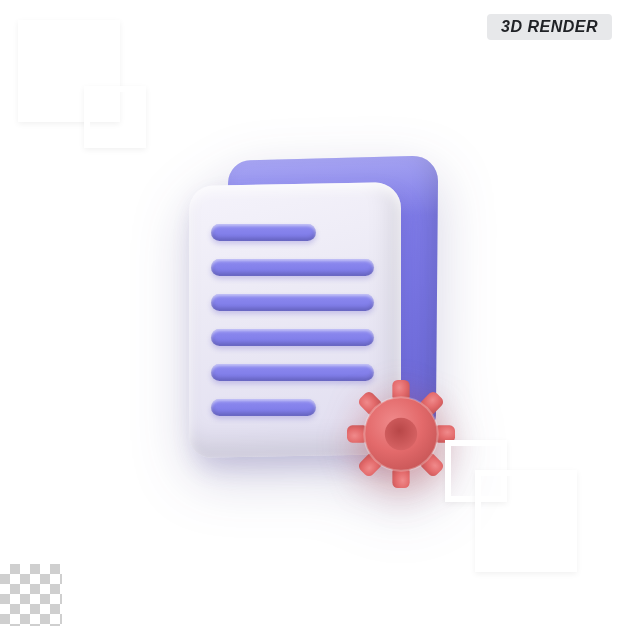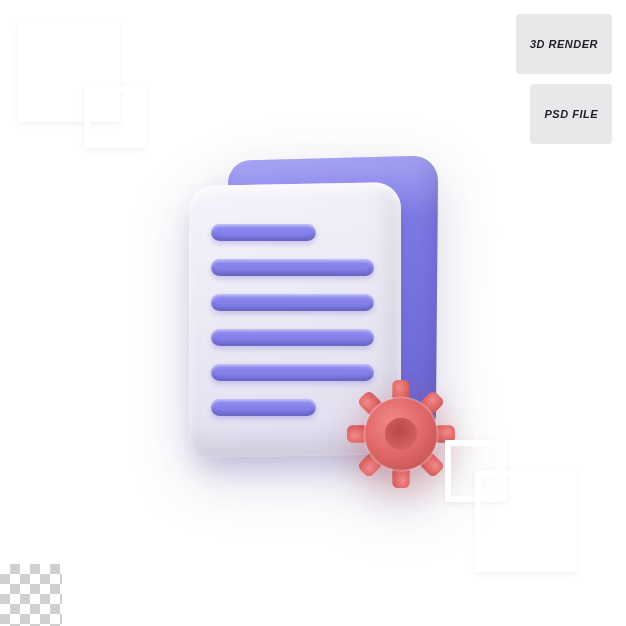--- a/index.html
+++ b/index.html
@@ -25,23 +25,23 @@
   
   .tags{
     position:absolute;top:14px;right:14px;
     display:flex;flex-direction:column;gap:10px;
     align-items:flex-end;
   }
   .tag{
     background:var(--tag-bg);
     color:var(--tag-text);
     font-weight:800;
-    font-size:11px;
+    font-size:16px;
     letter-spacing:.5px;
-    padding:24px 14px;
+    padding:4px 14px;
     border-radius:4px;
     white-space:nowrap;
     font-style:italic;
   }
 
   
   .frame-group{position:absolute}
   .frame{
     position:absolute;border:6px solid var(--frame);
     box-shadow:0 2px 6px var(--frame-shadow);
@@ -117,21 +117,20 @@
 </head>
 <body>
 
 <div class="frame-group tl">
   <div class="frame big"></div>
   <div class="frame small"></div>
 </div>
 
 <div class="tags">
   <div class="tag">3D RENDER</div>
-  <div class="tag">PSD FILE</div>
 </div>
 
 <div class="doc-icon">
   <div class="sheet-back"></div>
   <div class="sheet-front"></div>
   <div class="lines">
     <div class="line short"></div>
     <div class="line long"></div>
     <div class="line long"></div>
     <div class="line long"></div>

